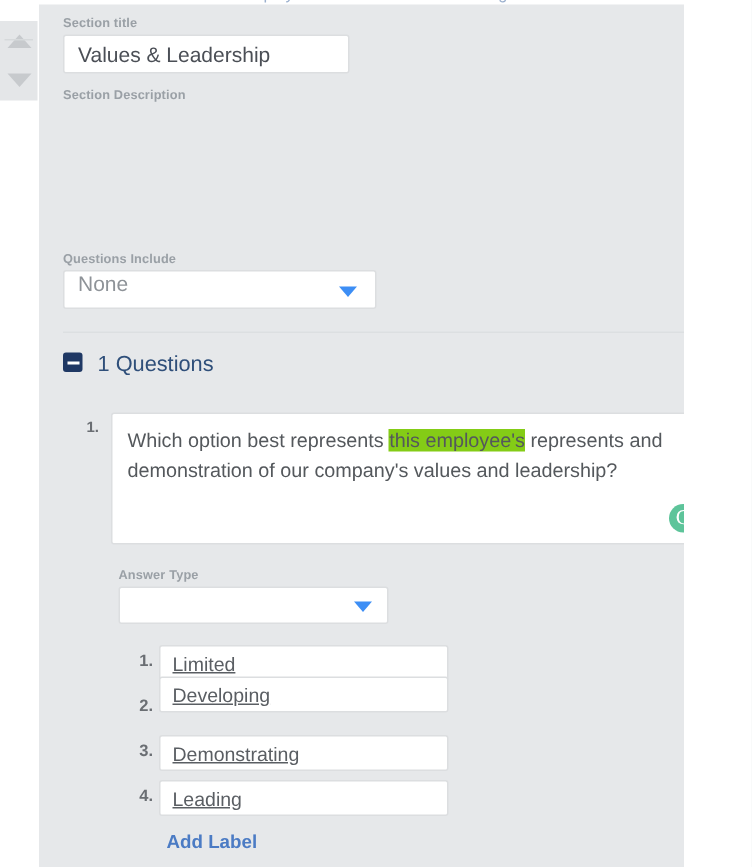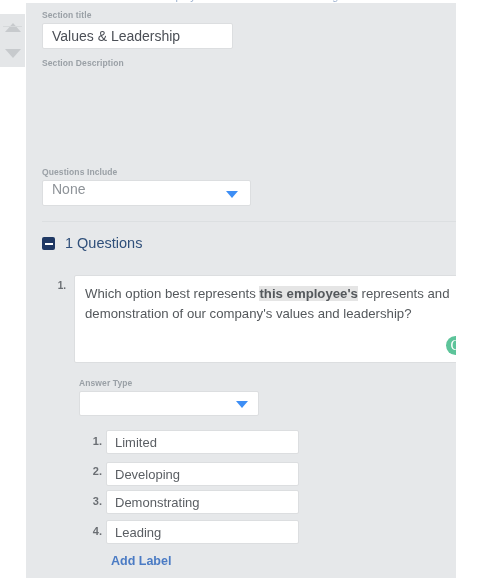--- a/index.html
+++ b/index.html
@@ -166,21 +166,21 @@
     width: 0; height: 0;
     border-left: 6px solid transparent;
     border-right: 6px solid transparent;
     border-top: 7px solid #3d8ef5;
   }
 
   
   .q-header {
     position: absolute;
     display: flex;
-    align-items: center;
+    align-items: flex-start;
   }
   .collapse-box {
     width: 13px; height: 13px;
     background: #1f3864;
     border-radius: 2px;
     position: relative;
     flex: 0 0 auto;
   }
   .collapse-box::after {
     content: "";
@@ -213,23 +213,22 @@
   }
   .q-text {
     position: absolute;
     left: 10px; top: 8px;
     width: 380px;
     font-size: 13.2px;
     line-height: 1.5;
     color: #54585c;
   }
   .sel-highlight {
-    background: #e5e5e5;
+    background: #84cc16;
     color: #54585c;
-    font-weight: bold;
   }
   .grammarly {
     position: absolute;
     right: 10px; bottom: 7px;
     width: 19px; height: 19px;
     border-radius: 50%;
     background: #5dc49a;
     color: #ffffff;
     font-size: 14px;
     font-family: "Liberation Serif", serif;
@@ -253,20 +252,21 @@
     height: 24px;
     width: 193px;
     background: #ffffff;
     border: 1px solid #dcdee0;
     border-radius: 2px;
     display: flex;
     align-items: center;
     padding: 0 8px;
     font-size: 13px;
     color: #5a5e63;
+    text-decoration: underline;
   }
 
   .add-label {
     position: absolute;
     font-size: 12.5px;
     font-weight: bold;
     color: #4b7bc4;
     cursor: pointer;
   }
 </style>
@@ -334,21 +334,21 @@
       <span class="caret" style="right:10px; top:9px;"></span>
     </div>
 
     <div>
       <div>
         <div class="opt-num" style="left:60px; top:432px;">1.</div>
         <div class="opt-input" style="left:80px; top:427px;">Limited</div>
       </div>
       <div>
         <div class="opt-num" style="left:60px; top:462px;">2.</div>
-        <div class="opt-input" style="left:80px; top:459px;">Developing</div>
+        <div class="opt-input" style="left:80px; top:448px;">Developing</div>
       </div>
       <div>
         <div class="opt-num" style="left:60px; top:492px;">3.</div>
         <div class="opt-input" style="left:80px; top:487px;">Demonstrating</div>
       </div>
       <div>
         <div class="opt-num" style="left:60px; top:522px;">4.</div>
         <div class="opt-input" style="left:80px; top:517px;">Leading</div>
       </div>
     </div>

